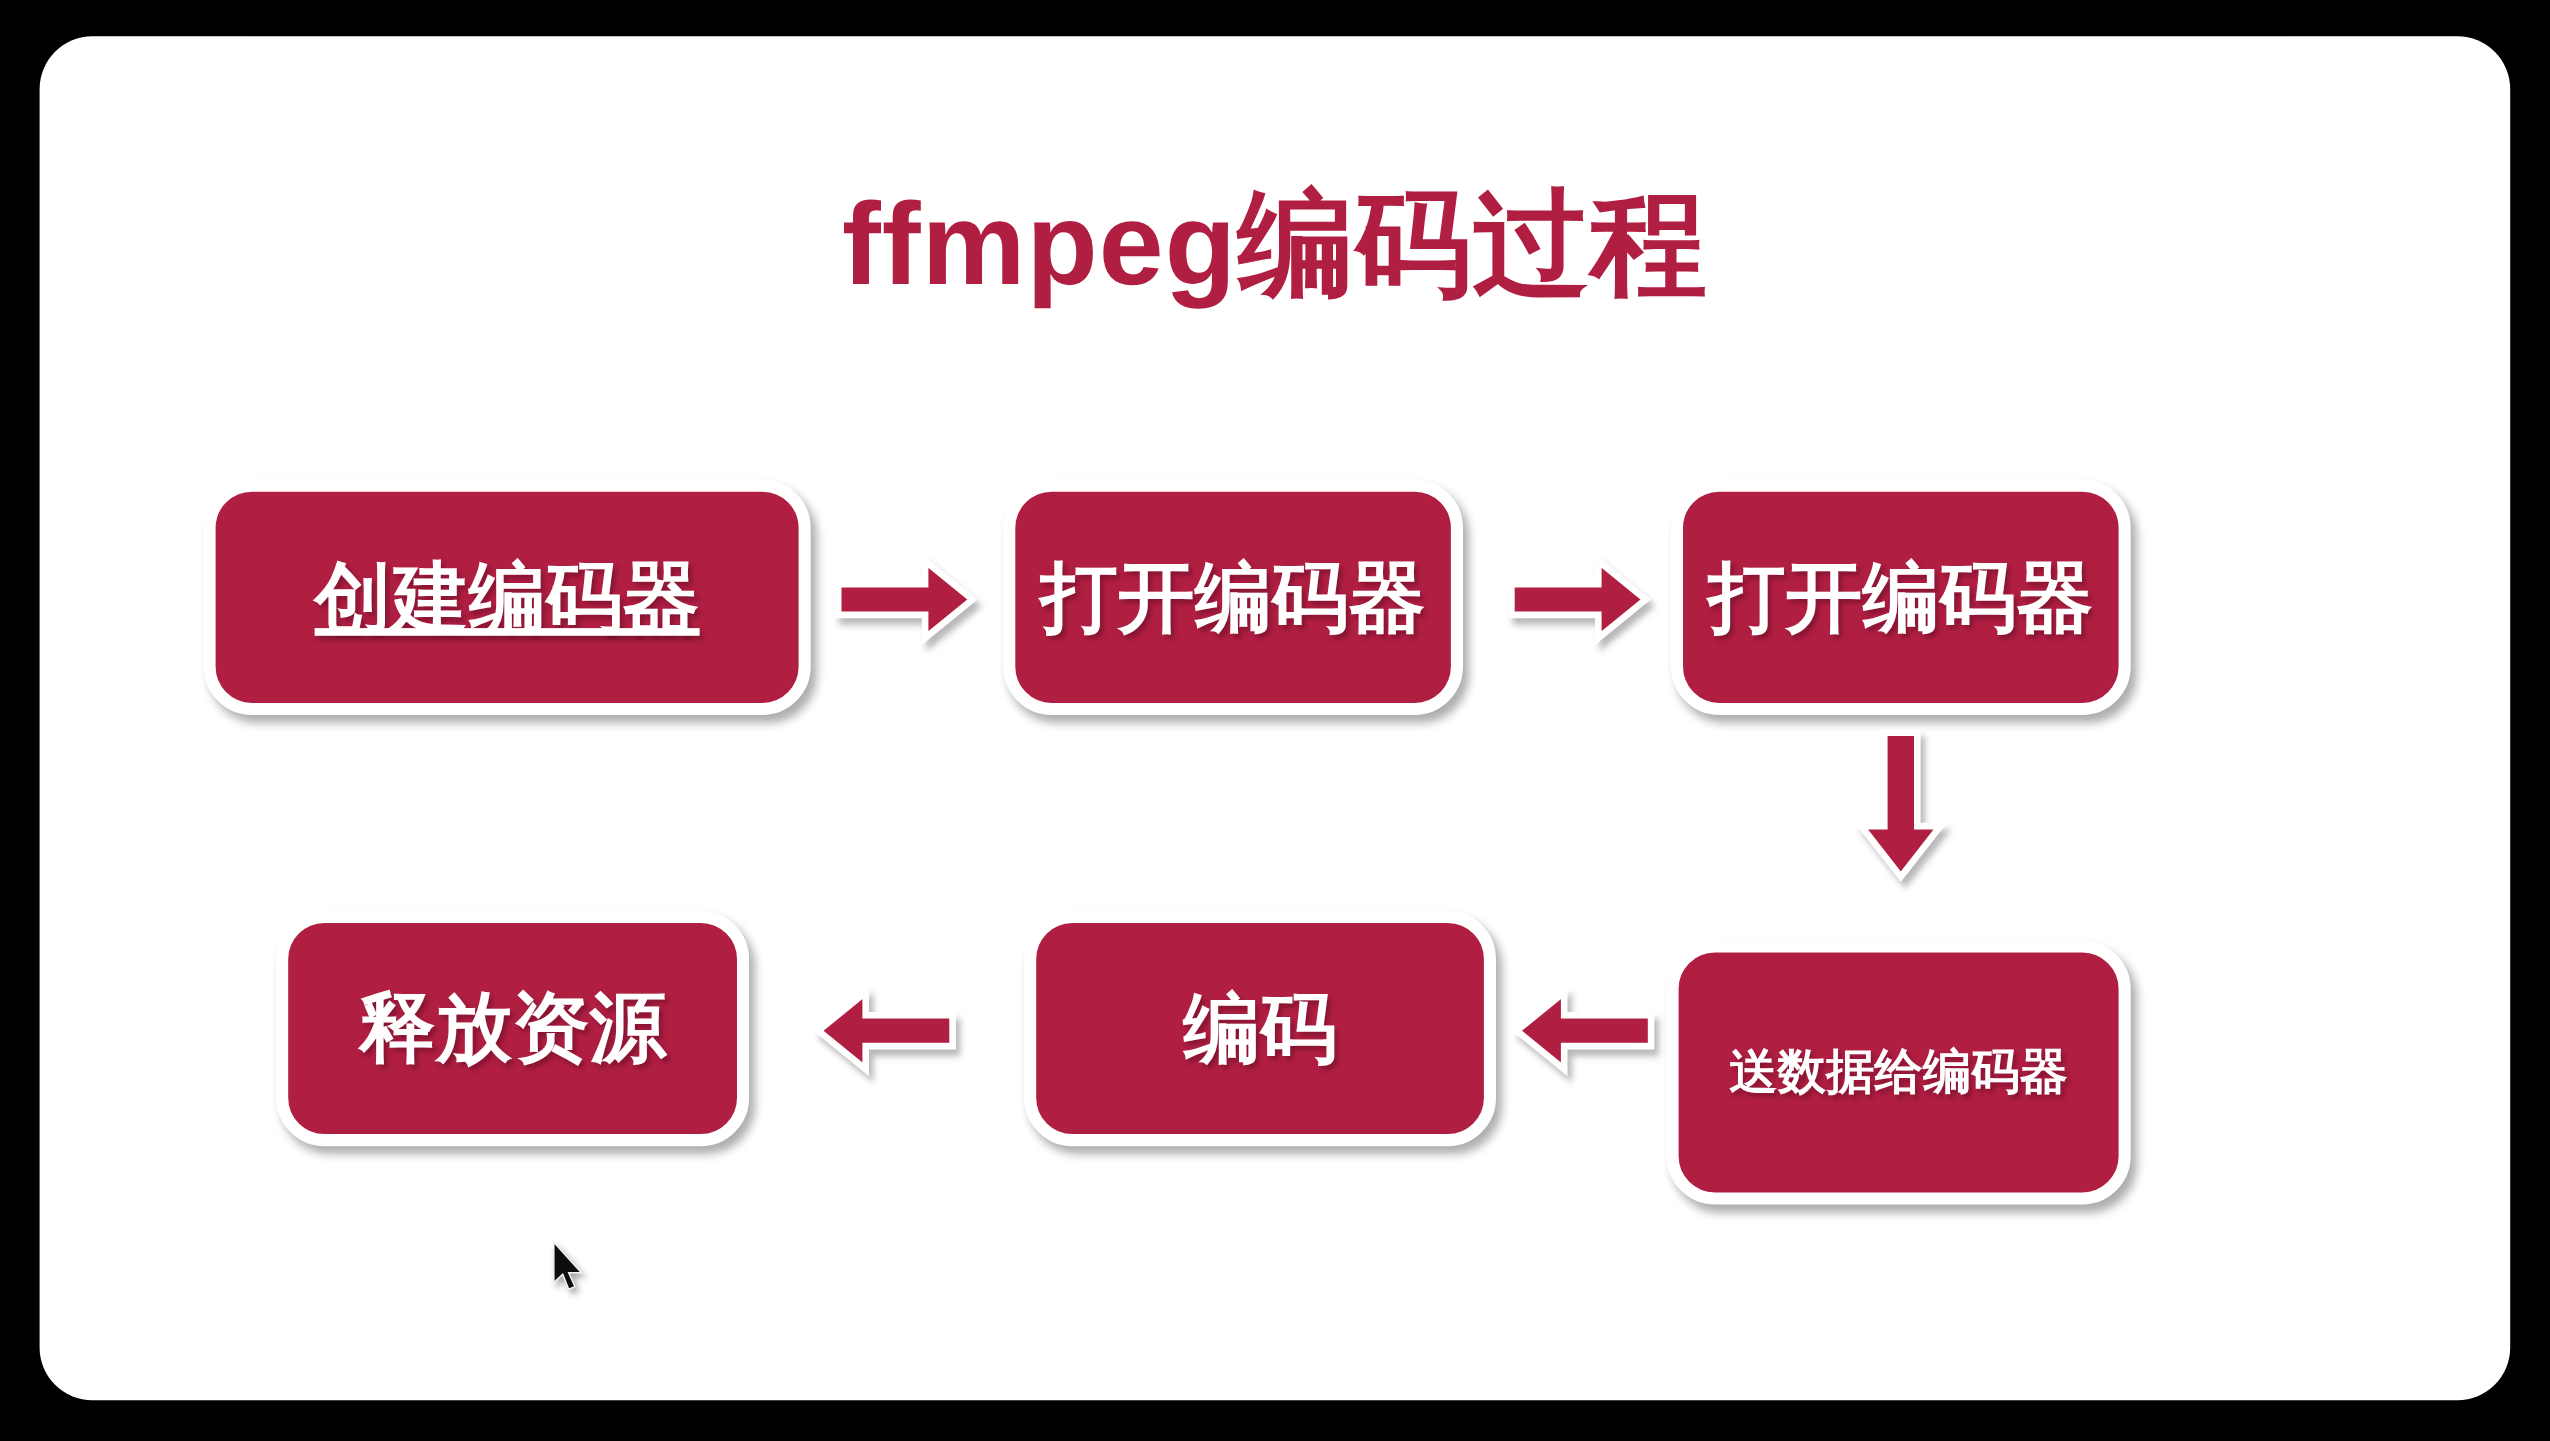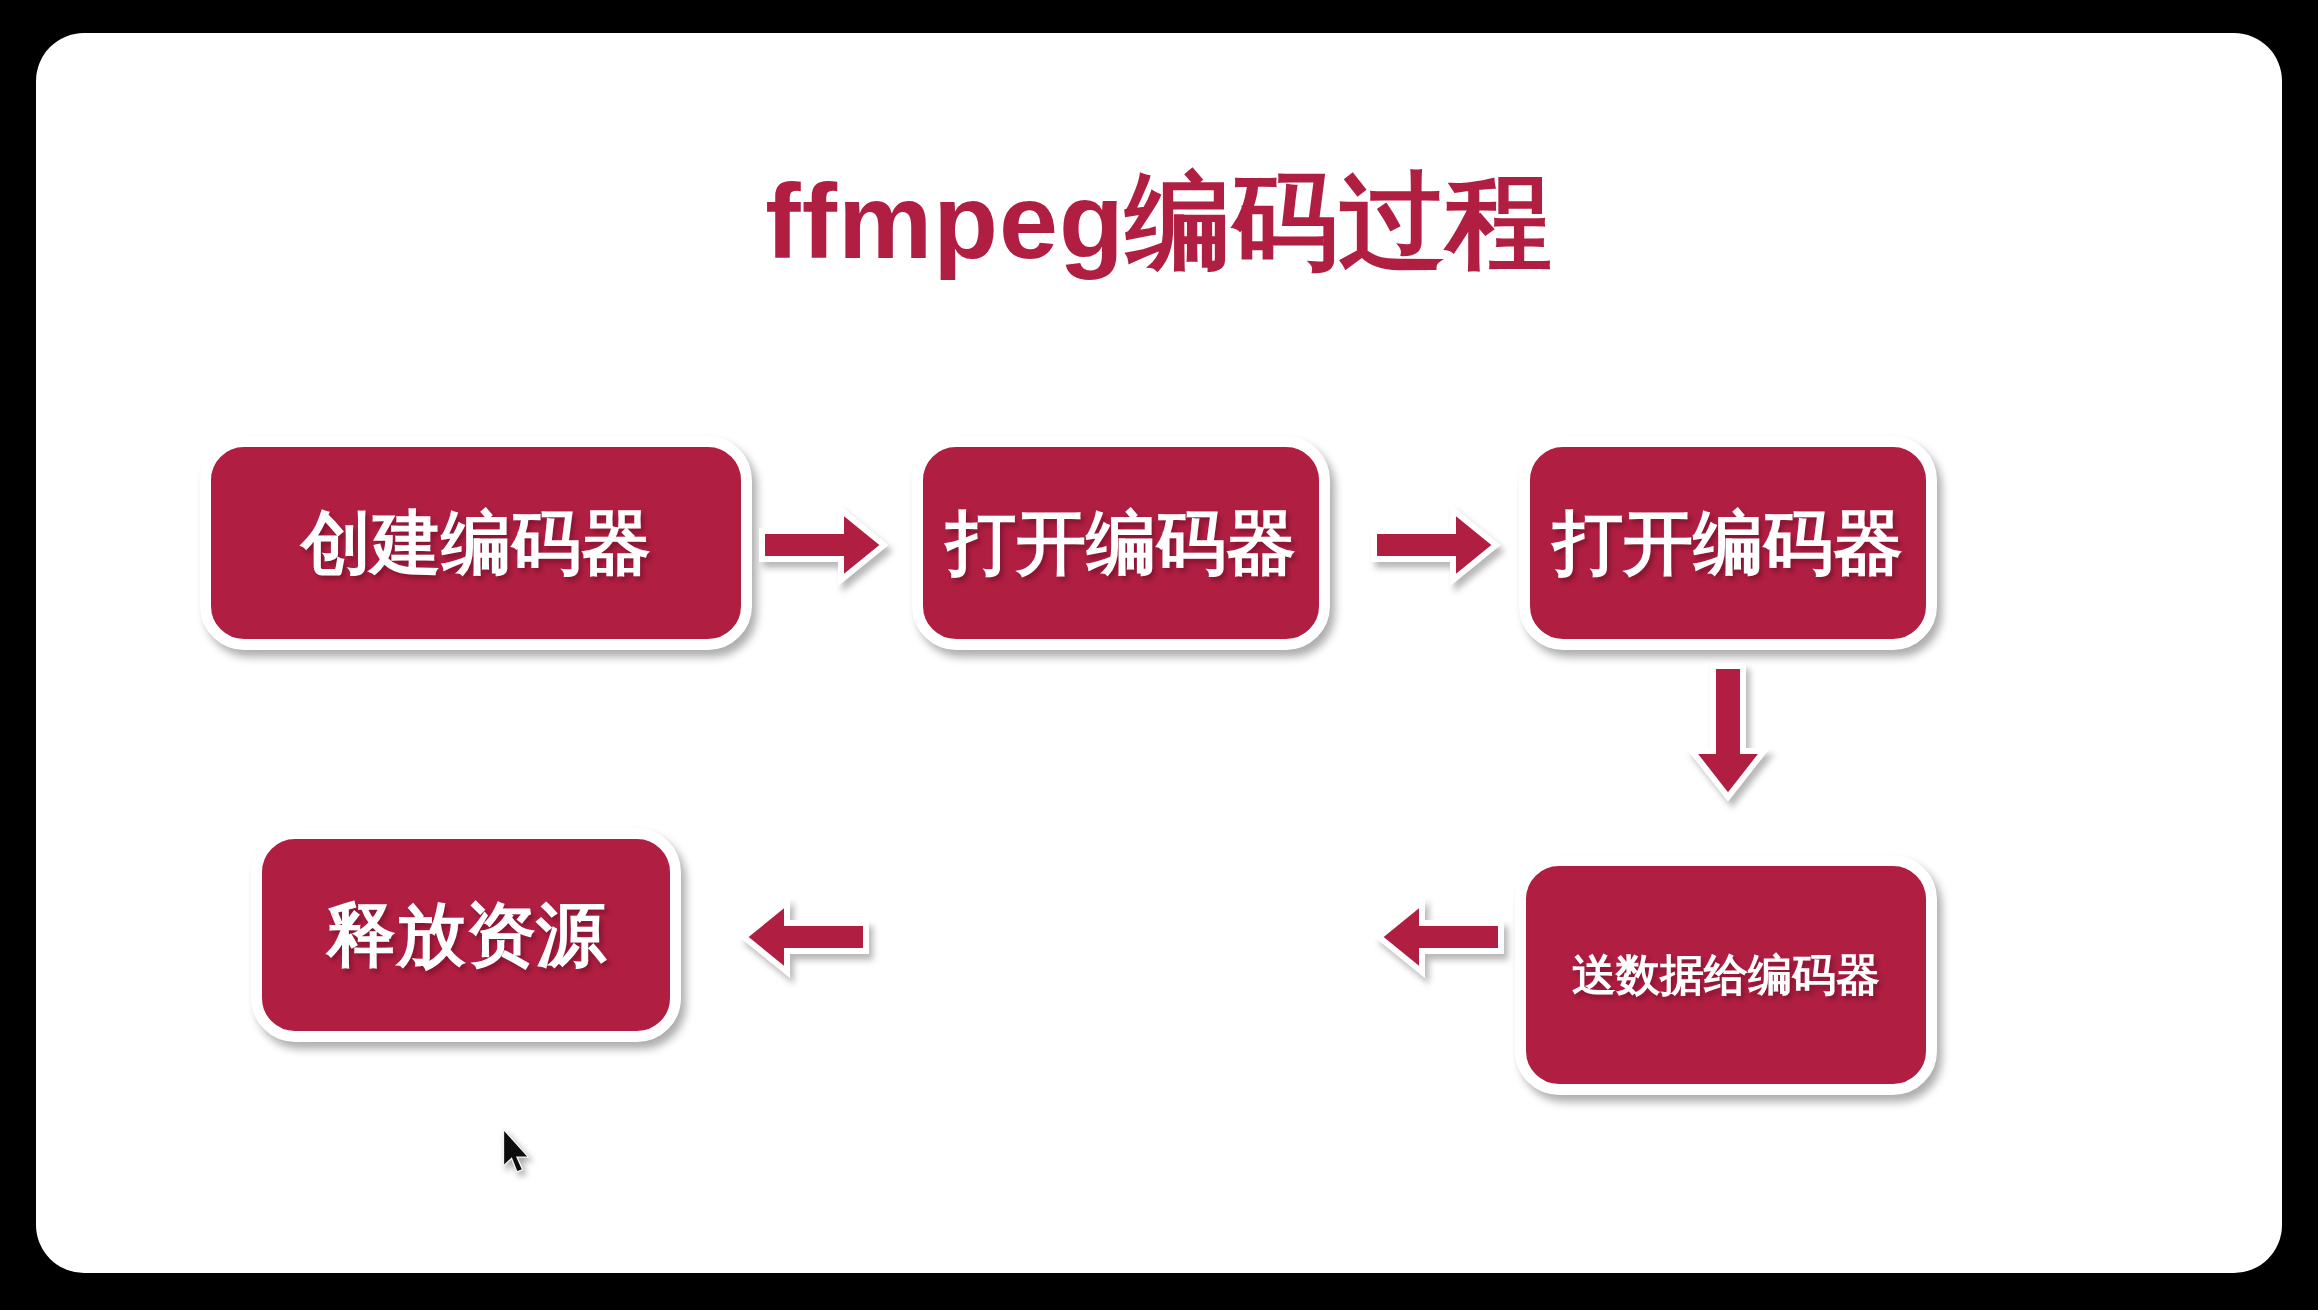--- a/index.html
+++ b/index.html
@@ -40,21 +40,21 @@
     align-items:center;
     justify-content:center;
     text-align:center;
     color:var(--node-text);
     font-weight:700;
     font-size:70px;
     line-height:1.3;
     text-shadow:3px 4px 4px rgba(60,5,20,0.35);
   }
   
-  .n1{left:164px;top:403px;width:552px;height:214px;}
+  .n1{left:149px;top:403px;width:552px;height:214px;text-decoration:underline;}
   .n2{left:876px;top:403px;width:418px;height:214px;}
   .n3{left:1483px;top:403px;width:418px;height:214px;text-align:right;}
   
   .n4{left:1479px;top:822px;width:422px;height:240px;font-size:44px;padding:0 38px;}
   .n5{left:895px;top:795px;width:429px;height:214px;}
   .n6{left:215px;top:795px;width:430px;height:214px;font-family:Liberation Serif, serif;}
   .arrow{
     position:absolute;
     filter:drop-shadow(4px 6px 3px rgba(0,0,0,0.28));
   }
@@ -107,20 +107,23 @@
   </svg>
 
   <div class="node n4">
     <span>送数据给编码器</span>
   </div>
 
   <svg class="arrow a4" viewBox="0 0 130 84">
     <polygon points="127,28 48,28 48,7 5,42 48,77 48,56 127,56"></polygon>
   </svg>
 
+  <div class="node n5">
+    <span>编码</span>
+  </div>
 
   <svg class="arrow a5" viewBox="0 0 130 84">
     <polygon points="127,28 48,28 48,7 5,42 48,77 48,56 127,56"></polygon>
   </svg>
 
   <div class="node n6">
     <span>释放资源</span>
   </div>
 
 </div>

